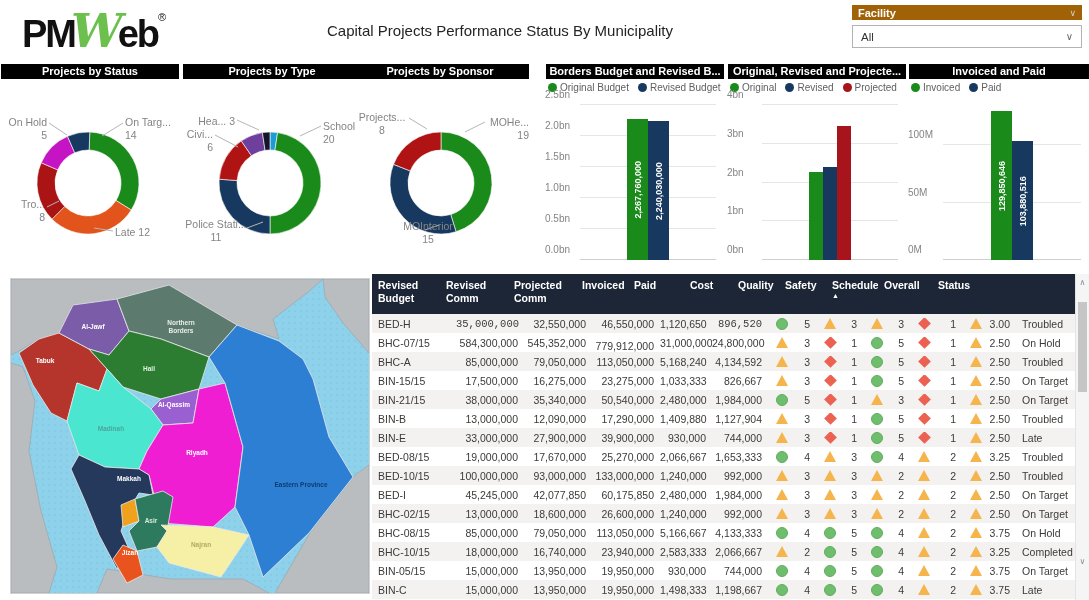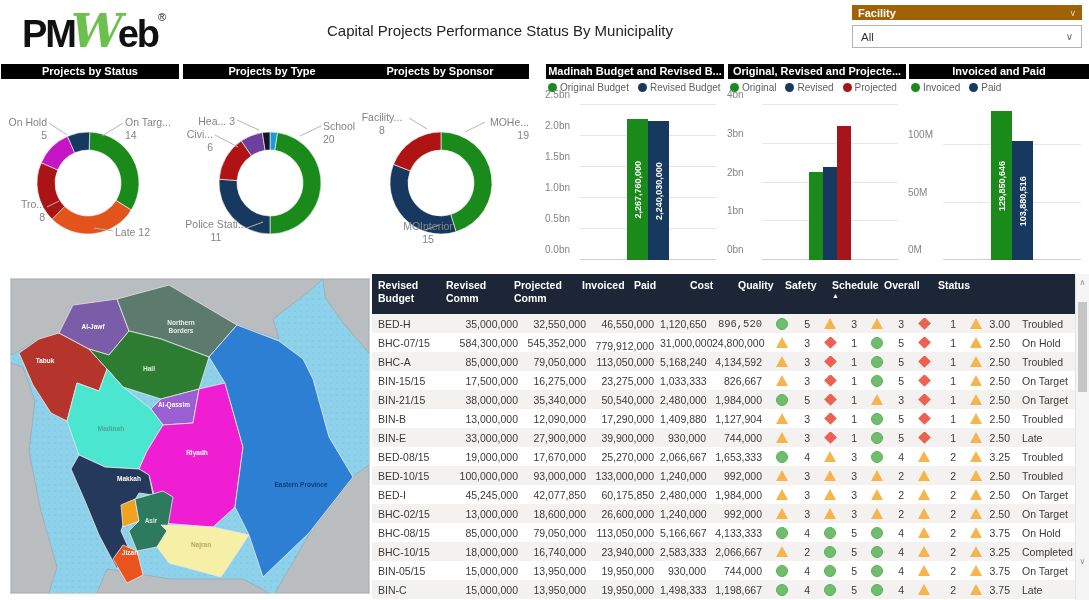--- a/index.html
+++ b/index.html
@@ -132,32 +132,32 @@
   <div class="panel" style="left:351px">
     <div class="ptitle">Projects by Sponsor</div>
     <div class="pbody donut-body"><svg width="178" height="193" viewBox="0 0 178 193">
           <path d="M90,53 A51,51 0 0 1 105.03251389495614,152.73421309509317 L99.72692075555985,135.53390259094263 A33,33 0 0 0 90,71 Z" fill="#1a8a1a" stroke="#fff" stroke-width="0.6"></path>
           <path d="M105.03251389495614,152.73421309509317 A51,51 0 0 1 42.52543881914559,85.36760775731383 L59.28116629474127,91.94374619590896 A33,33 0 0 0 99.72692075555985,135.53390259094263 Z" fill="#17395f" stroke="#fff" stroke-width="0.6"></path>
           <path d="M42.52543881914559,85.36760775731383 A51,51 0 0 1 89.99999999999999,53 L89.99999999999999,71 A33,33 0 0 0 59.28116629474127,91.94374619590896 Z" fill="#b01313" stroke="#fff" stroke-width="0.6"></path>
           <polyline points="58,39 76,50" fill="none" stroke="#b5b5b5" stroke-width="1"></polyline>
           <polyline points="134,43 114,53" fill="none" stroke="#b5b5b5" stroke-width="1"></polyline>
           <polyline points="74,151 88,146" fill="none" stroke="#b5b5b5" stroke-width="1"></polyline>
         </svg><div class="dlabel" style="left: 2px; top: 32px; width: 58px; text-align: center;">
-          <div>Facility...</div>
+          <div>Projects...</div>
           <div>8</div>
         </div><div class="dlabel" style="left: 136px; top: 37px; width: 42px; text-align: right;">
           <div>MOHe...</div>
           <div>19</div>
         </div><div class="dlabel" style="left: 44px; top: 141px; width: 66px; text-align: center;">
           <div>MOInterior</div>
           <div>15</div>
         </div></div>
   </div>
   <div class="panel" style="left:546px">
-    <div class="ptitle">Madinah Budget and Revised B...</div>
+    <div class="ptitle">Borders Budget and Revised B...</div>
     <div class="pbody bar-body">
         <div class="legend">
           <div class="li">
             <span class="dot" style="background: rgb(26, 138, 26);"></span>
             <span>Original Budget</span>
           </div>
           <div class="li">
             <span class="dot" style="background: rgb(23, 57, 95);"></span>
             <span>Revised Budget</span>
           </div>
@@ -333,21 +333,21 @@
           </div>
           <div class="th cell c-left" style="width: 54px; padding-left: 6px;">
             <div>Overall</div>
           </div>
           <div class="th cell c-left" style="width: 59px; padding-left: 6px;">
             <div>Status</div>
           </div>
         </div>
         <div class="trow">
           <div class="cell c-left" style="width: 84px;">BED-H</div>
-          <div class="cell c-right" style="width: 68px;">35,000,000</div>
+          <div class="cell c-right" style="width: 68px; font-family: Liberation Mono, monospace;">35,000,000</div>
           <div class="cell c-right" style="width: 68px;">32,550,000</div>
           <div class="cell c-right" style="width: 68px;">46,550,000</div>
           <div class="cell c-right" style="width: 52px;">1,120,650</div>
           <div class="cell c-right" style="width: 56px; font-family: Liberation Mono, monospace;">896,520</div>
           <div class="cell kpi" style="width: 48px;">
             <span class="ic-circle"></span>
             <span>5</span>
           </div>
           <div class="cell kpi" style="width: 47px;">
             <span class="ic-tri"></span>

